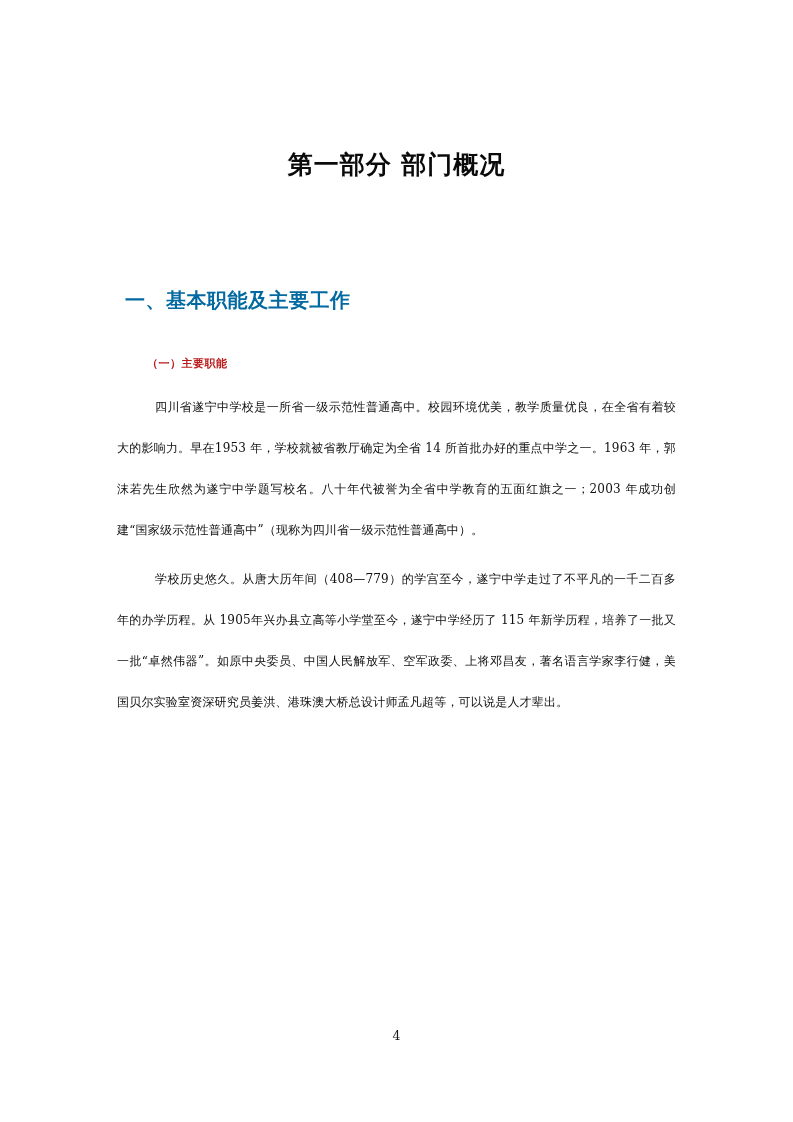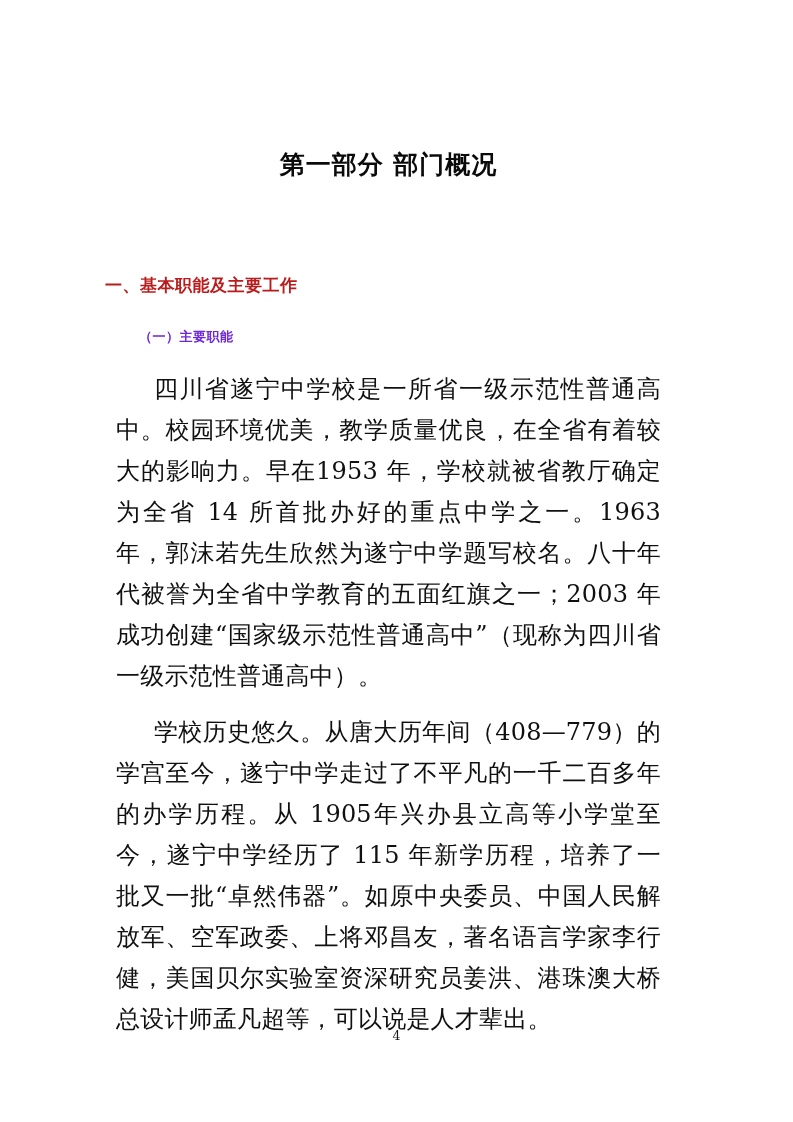--- a/index.html
+++ b/index.html
@@ -12,61 +12,61 @@
     width: 793px;
     height: 1122px;
     background: #ffffff;
     margin: 0 auto;
     overflow: hidden;
     font-family: "DejaVu Serif", "Liberation Serif", serif;
     color: #0d0d0d;
   }
   .content {
     position: absolute;
-    left: 105px;
+    left: 113px;
     top: 0;
     width: 567px;
   }
   .doc-title {
     margin: 0;
     padding-top: 148px;
     text-align: center;
     font-family: "DejaVu Sans", "Liberation Sans", sans-serif;
     font-weight: bold;
     font-size: 25px;
     letter-spacing: 1px;
     line-height: 1.35;
     color: #0a0a0a;
   }
   .heading-1 {
-    margin: 0;
+    margin: 12px;
     padding-top: 92px;
     font-family: "DejaVu Sans", "Liberation Sans", sans-serif;
     font-weight: bold;
-    font-size: 17px;
+    font-size: 20px;
     letter-spacing: 0.5px;
     line-height: 1.4;
-    color: #b91c1c;
+    color: #0369a1;
   }
   .heading-2 {
     margin: 0;
     padding-top: 30px;
     padding-left: 34px;
     font-family: "DejaVu Sans", "Liberation Sans", sans-serif;
     font-weight: bold;
-    font-size: 13px;
+    font-size: 11px;
     letter-spacing: 0.5px;
     line-height: 1.4;
-    color: #6d28d9;
+    color: #b91c1c;
   }
   .body-para {
-    margin: 11px;
+    margin: 4px;
     padding-top: 12px;
     text-indent: 38px;
-    font-size: 24px;
+    font-size: 12px;
     line-height: 41px;
     text-align: justify;
     text-justify: inter-ideograph;
     letter-spacing: 0.2px;
     color: #101010;
   }
   .body-para + .body-para {
     padding-top: 4px;
   }
   .page-number {

